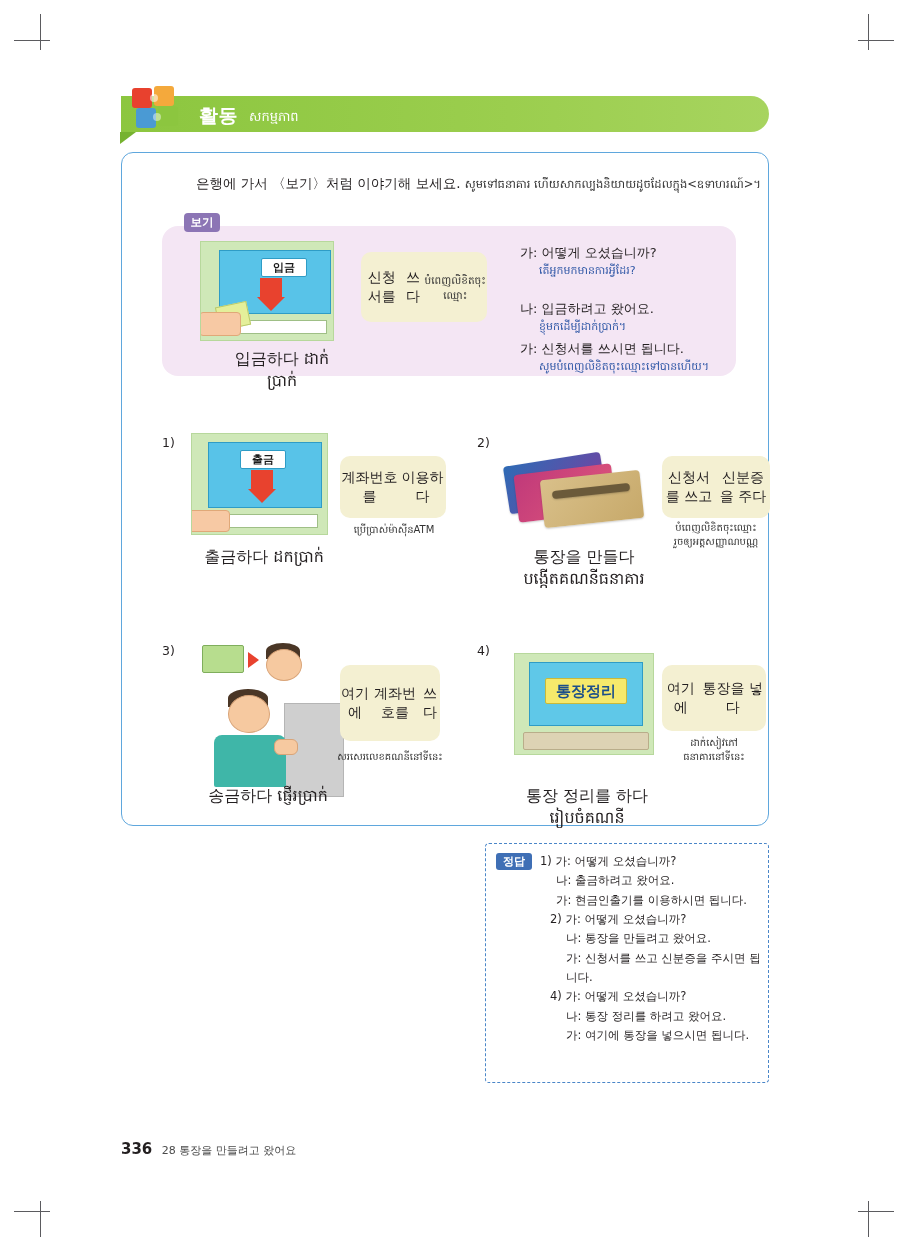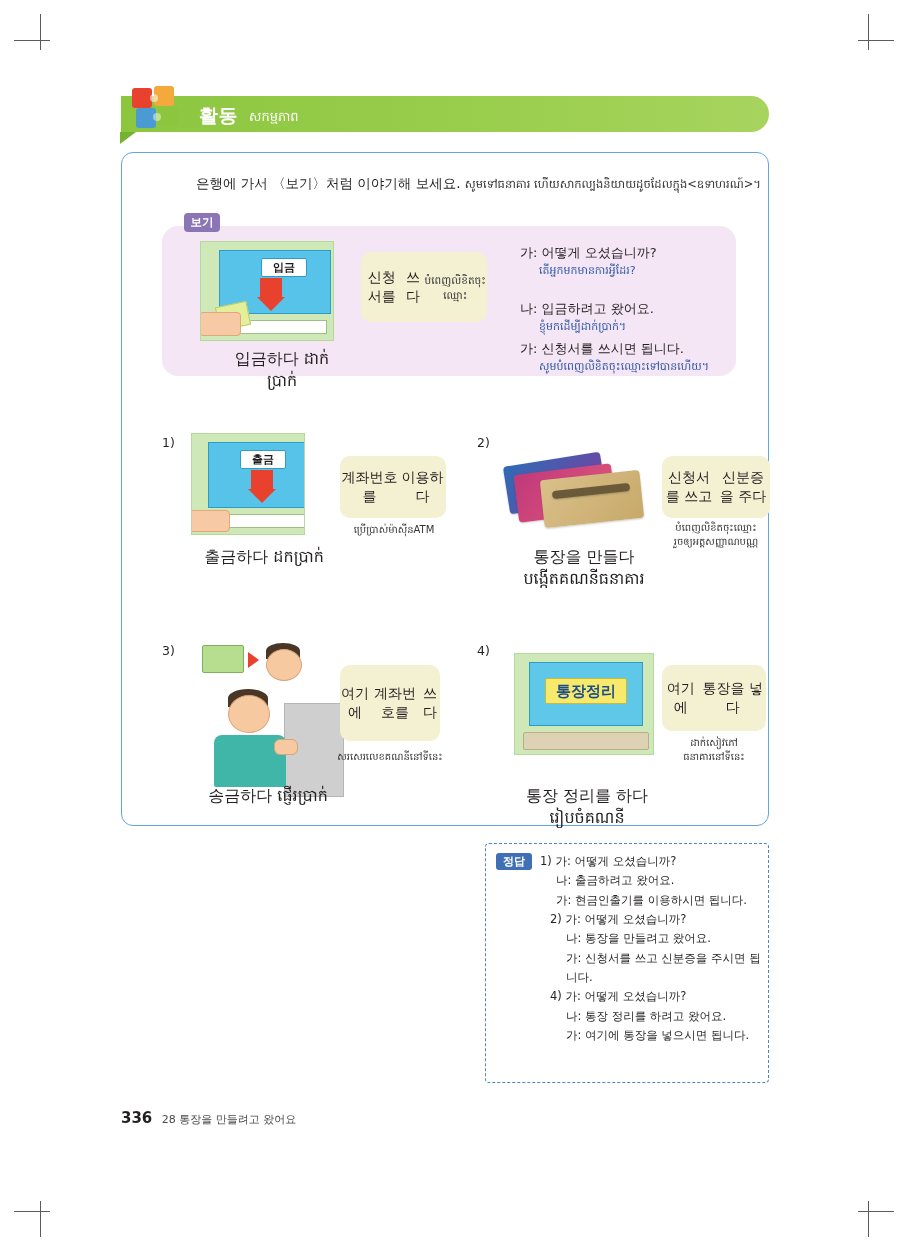--- a/index.html
+++ b/index.html
@@ -252,21 +252,21 @@
     top: 8px;
     font-size: 11.5px;
     line-height: 1.68;
   }
   .answer-list .sub { display: block; margin-left: 16px; }
 
   
   .footer {
     position: absolute;
     left: 121px;
-    top: 1109px;
+    top: 1140px;
     font-size: 11px;
     color: #4a4a4a;
   }
   .footer .pg {
     font-size: 15px;
     font-weight: bold;
     color: #231f20;
     margin-right: 6px;
   }
 
@@ -366,21 +366,21 @@
     </div>
     <div style="margin-top:4px;">
       <span class="line-ko">가:</span>
       <span class="line-ko">신청서를 쓰시면 됩니다.</span>
       <span class="line-km">សូមបំពេញលិខិតចុះឈ្មោះទៅបានហើយ។</span>
     </div>
   </div>
 
   <div class="itemnum" style="left:40px; top:282px;">1)</div>
 
-  <div class="art machine" style="left:69px; top:280px; width:114px; height:102px;font-family:Liberation Serif, serif;">
+  <div class="art machine" style="left:69px; top:280px; width:137px; height:102px;font-family:Liberation Serif, serif;">
     <div class="screen" style="left:16px; top:8px; width:112px; height:64px;"></div>
     <div class="label-chip" style="left:48px; top:16px; width:44px; height:17px; line-height:17px;">출금</div>
     <div class="arrow" style="left:59px; top:36px; width:22px; height:20px;"></div>
     <div class="slot" style="left:20px; top:80px; width:104px; height:12px;"></div>
     <div class="hand" style="left:-4px; top:76px; width:40px; height:20px;"></div>
   </div>
 
   <div class="chip" style="left:218px; top:303px; width:106px; height:62px;">
     <span class="ko">계좌번호를</span>
     <span class="ko">이용하다</span>

